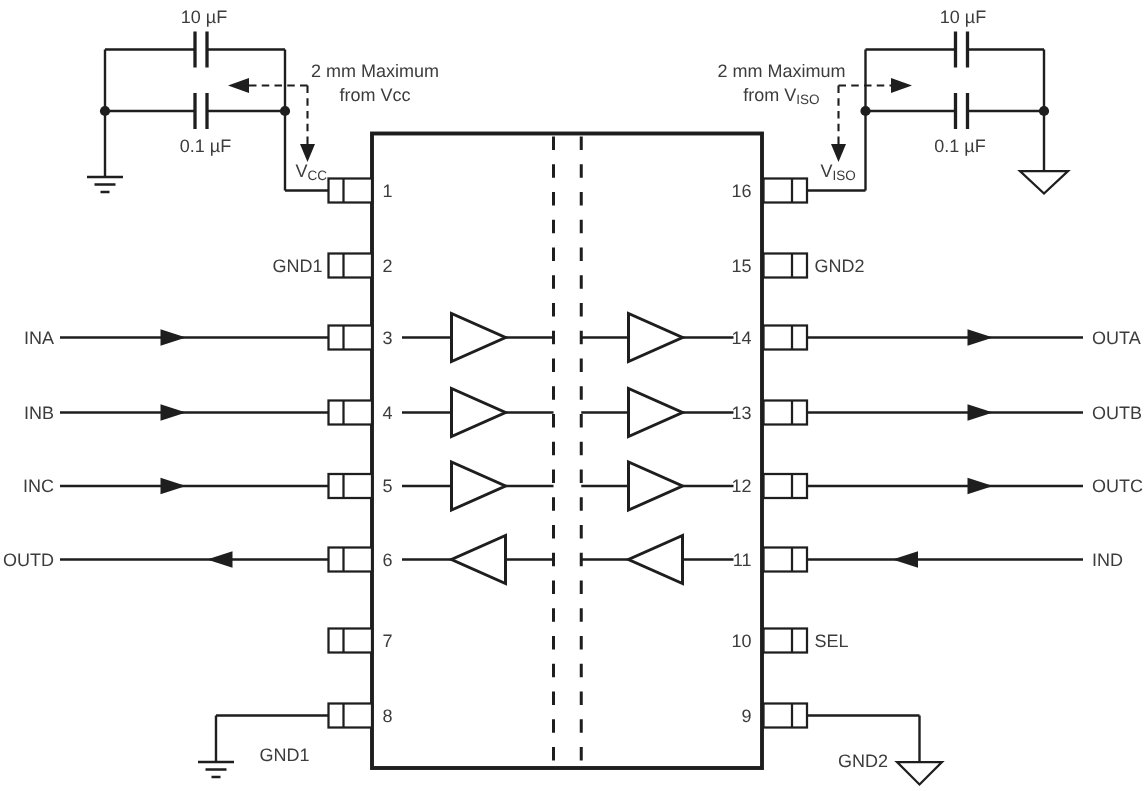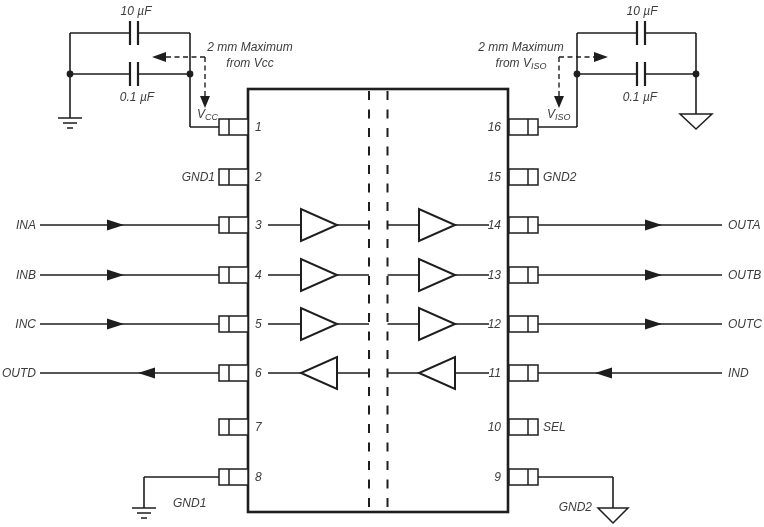--- a/index.html
+++ b/index.html
@@ -1,16 +1,16 @@
 <!DOCTYPE html>
 <html><head>
 <meta charset="utf-8">
 <style>
   html,body{margin:0;padding:0;background:#ffffff;}
-  .page{position:relative;width:764px;height:527px;background:#ffffff;overflow:hidden;font-style:italic;}
+  .page{position:relative;width:764px;height:527px;background:#ffffff;overflow:hidden;}
   svg{display:block;}
   svg text{font-family:"Liberation Sans", sans-serif;font-size:12px;fill:#3c3c3c;}
   svg .sub{font-size:9px;}
   .wire{stroke:#1e1e1e;stroke-width:1.6;fill:none;}
   .thick{stroke:#1e1e1e;stroke-width:2.6;fill:#ffffff;}
   .plate{stroke:#1e1e1e;stroke-width:2.2;fill:none;}
   .pinbox{stroke:#1e1e1e;stroke-width:1.5;fill:#ffffff;}
   .buf{stroke:#1e1e1e;stroke-width:2;fill:#ffffff;}
   .barrier{stroke:#1e1e1e;stroke-width:2;stroke-dasharray:9,9.5;fill:none;}
   .dashnote{stroke:#1e1e1e;stroke-width:1.4;stroke-dasharray:5,3.5;fill:none;}

